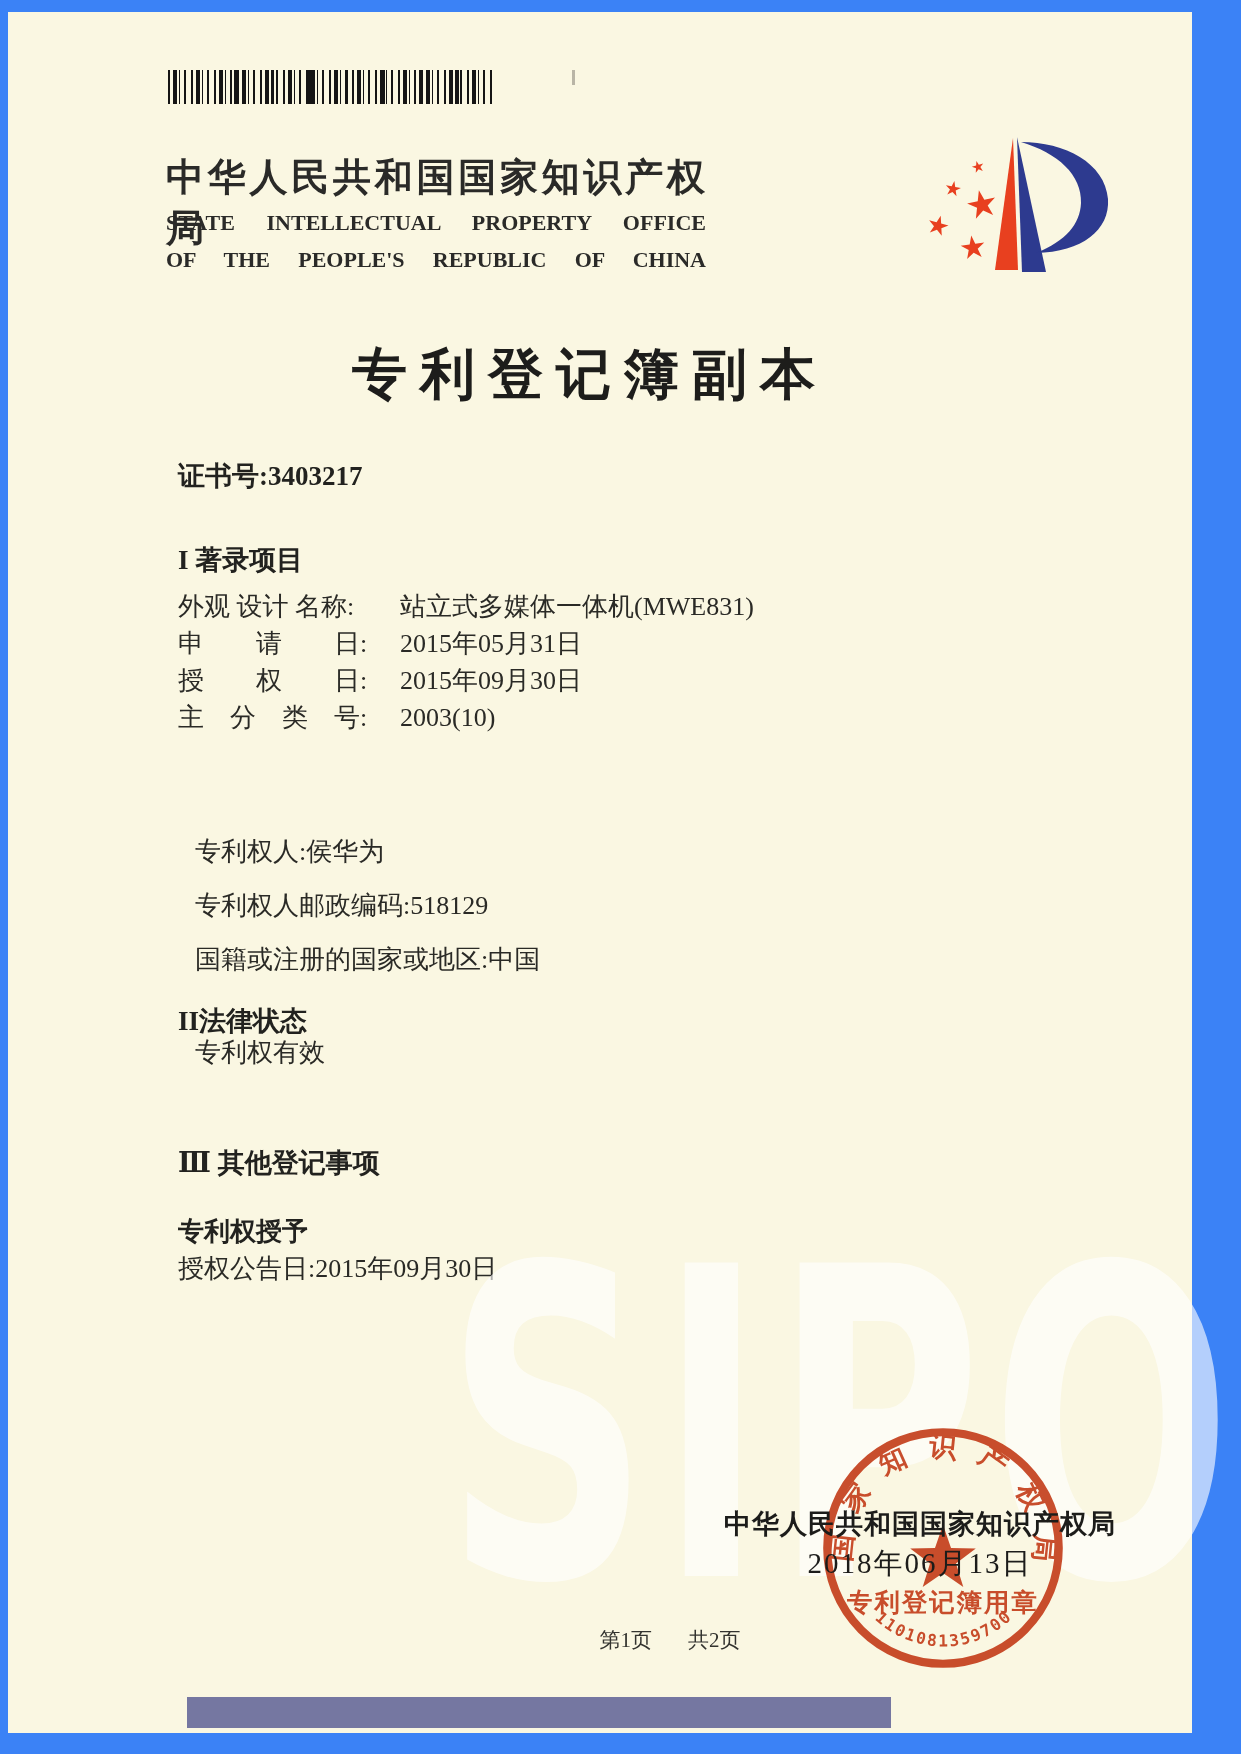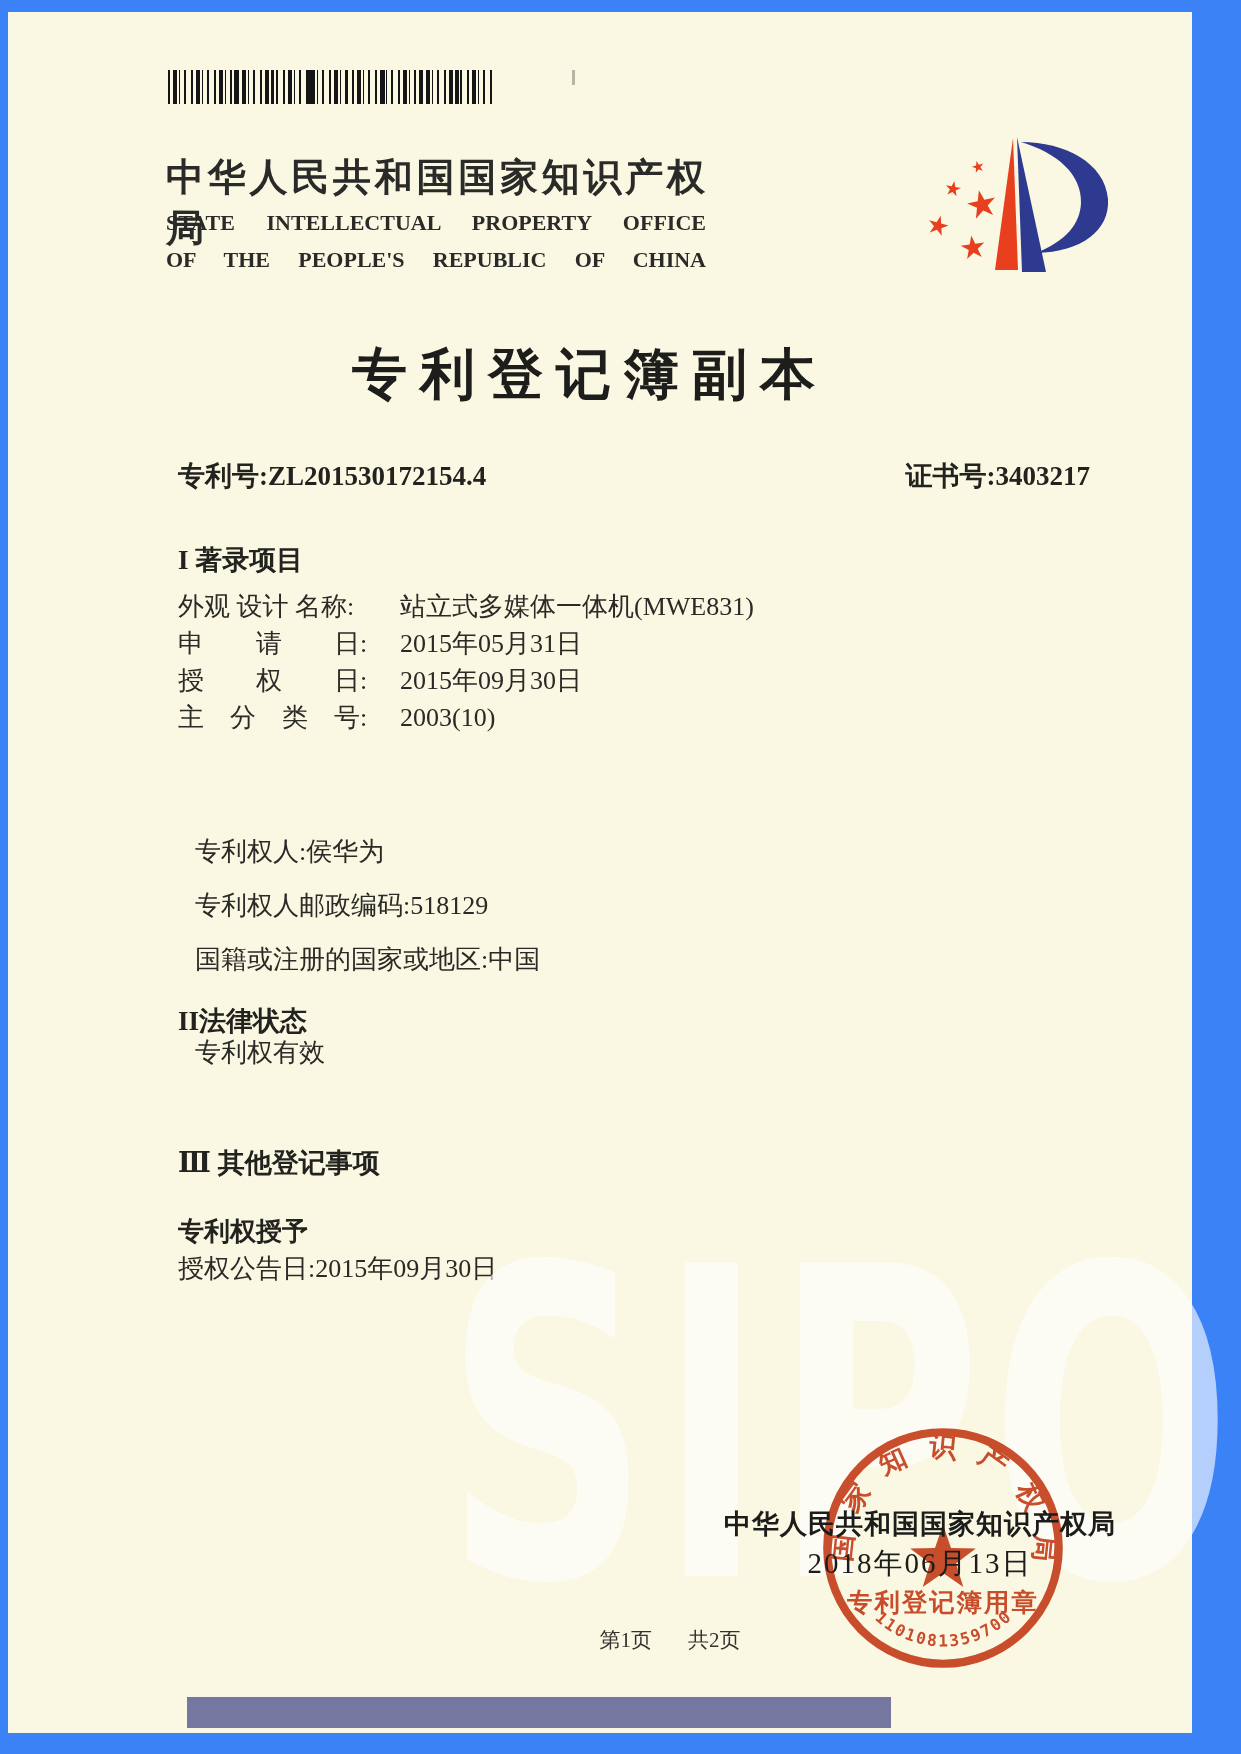--- a/index.html
+++ b/index.html
@@ -86,21 +86,20 @@
       <use href="#star" transform="translate(53,133) scale(1.25) rotate(-8)"></use>
     </g>
     <polygon points="93,23 75,155 98,155" fill="#e8401f"></polygon>
     <polygon points="97,22 102,157 126,157" fill="#2d3a8f"></polygon>
     <path d="M101,27 C145,27 185,48 188,84 C190,115 162,137 116,138 C146,126 160,109 161,88 C162,60 138,38 101,27 Z" fill="#2d3a8f"></path>
   </svg>
 
   <div class="abs doc-title">专利登记簿副本</div>
 
   <div class="abs num-row">
-    <span>专利号:ZL201530172154.4</span>
     <span>证书号:3403217</span>
   </div>
 
   <div class="abs sec-heading h-sec1">I 著录项目</div>
 
   <div class="abs fields">
     <div class="field-row">
       <span class="field-label">外观 设计 名称:</span>
       <span class="field-value">站立式多媒体一体机(MWE831)</span>
     </div>

